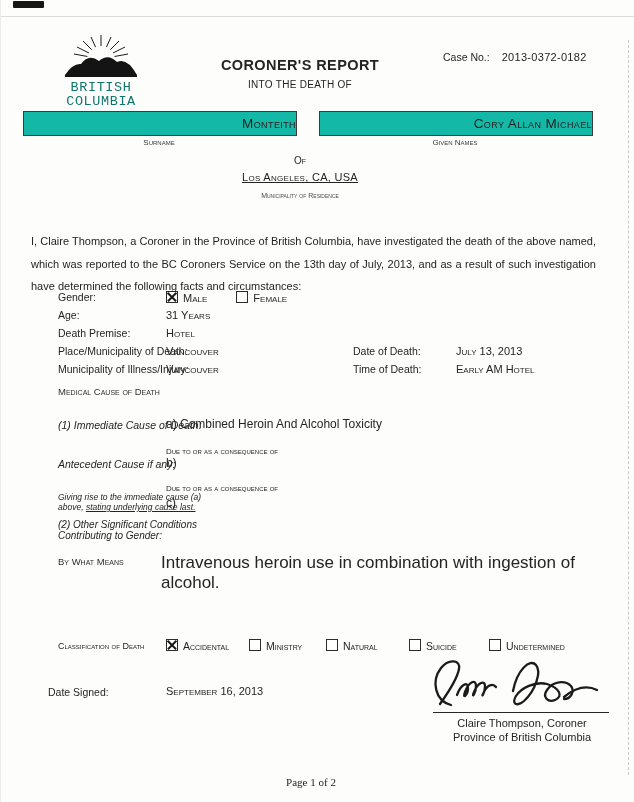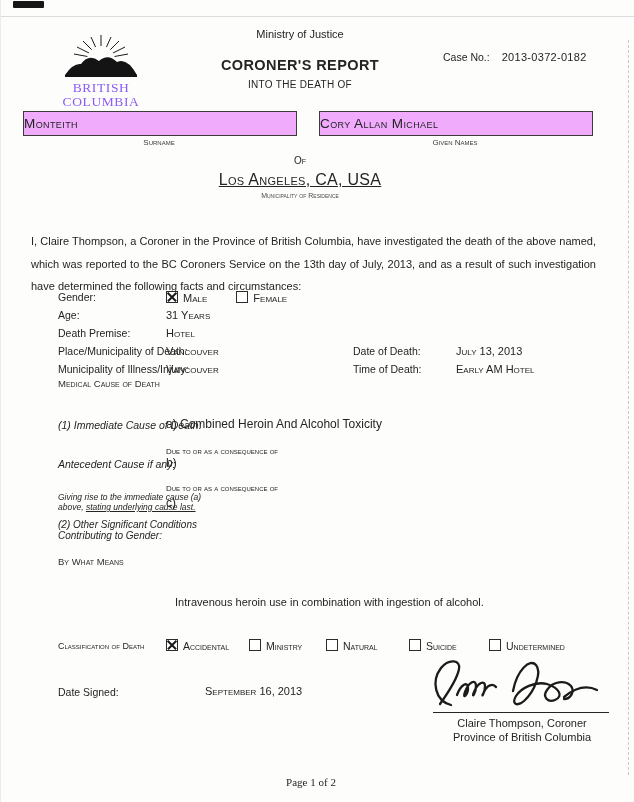--- a/index.html
+++ b/index.html
@@ -18,71 +18,71 @@
   .right-scan-line{top:40px;left:627px;height:735px;width:0;border-left:1px dashed #c9c9c9;}
   
   .center-col{left:0;width:598px;text-align:center;}
   .ministry{top:28px;font-size:11px;}
   .report-title{top:57px;font-size:14.5px;font-weight:bold;letter-spacing:.4px;}
   .report-sub{top:79px;font-size:10px;letter-spacing:.3px;}
   .case-row{top:51px;left:442px;font-size:10.5px;}
   .case-row .val{margin-left:12px;font-size:11px;letter-spacing:.3px;}
   
   .logo{top:33px;left:50px;width:100px;text-align:center;}
-  .logo .wordmark{font-family:Liberation Serif, serif;font-size:13.5px;line-height:13.5px;letter-spacing:.6px;color:#8b5cf6;}
+  .logo .wordmark{font-family:Liberation Mono, monospace;font-size:13.5px;line-height:13.5px;letter-spacing:.6px;color:#0f766e;}
   .logo .dashline{margin:3px auto 0;width:88px;border-bottom:1px dashed #666;}
   
-  .namebox{top:111px;height:23px;border:1.5px solid #3c3c3c;background:#f0abfc;
-    text-align:left;line-height:23px;font-size:13.5px;letter-spacing:.4px;}
+  .namebox{top:111px;height:23px;border:1.5px solid #3c3c3c;background:#14b8a6;
+    text-align:right;line-height:23px;font-size:13.5px;letter-spacing:.4px;}
   .box1{left:22px;width:272px;}
   .box2{left:318px;width:272px;}
   .boxlabel{top:138px;text-align:center;font-size:8px;color:#3a3a3a;}
   .boxlabel1{left:22px;width:272px;}
   .boxlabel2{left:318px;width:272px;}
   .of-label{top:155px;font-size:10px;}
-  .residence{top:171px;font-size:16px;text-decoration:underline;letter-spacing:.3px;}
+  .residence{top:171px;font-size:11px;text-decoration:underline;letter-spacing:.3px;}
   .residence-label{top:192px;font-size:7px;color:#4a4a4a;}
   
   .declaration{top:230px;left:30px;width:565px;font-size:11px;line-height:22.5px;text-align:justify;}
   
   .lbl{font-size:10.5px;}
   .val{font-size:11px;}
   .row-g{top:291px;} .row-a{top:309px;} .row-p{top:327px;} .row-d{top:345px;} .row-i{top:363px;}
   .c1l{left:57px;} .c1v{left:165px;} .c2l{left:352px;} .c2v{left:455px;}
   
   .cb{position:relative;display:inline-block;width:10px;height:10px;border:1.3px solid #2c2c2c;background:#fff;vertical-align:-1.5px;margin-right:5px;}
   .cb[data-checked="true"]::before,.cb[data-checked="true"]::after{
     content:"";position:absolute;left:-1px;top:4.2px;width:12px;height:1.5px;background:#1a1a1a;}
   .cb[data-checked="true"]::before{transform:rotate(45deg);}
   .cb[data-checked="true"]::after{transform:rotate(-45deg);}
   .gender-opt{margin-right:26px;margin-top:8px;}
   
   .sec-label{font-size:9.5px;color:#2e2e2e;}
-  .med-title{top:378px;left:57px;}
+  .med-title{top:386px;left:57px;}
   .imm-lbl{top:419px;left:57px;font-size:10.5px;}
   .imm-val{top:417px;left:165px;font-size:12px;}
   .due1{top:447px;left:165px;font-size:8px;}
   .ant-lbl{top:458px;left:57px;font-size:10.5px;}
   .ant-val{top:456px;left:165px;font-size:12px;}
   .due2{top:484px;left:165px;font-size:8px;}
   .gr1{top:492px;left:57px;font-size:8.5px;}
   .gr2{top:502px;left:57px;font-size:8.5px;}
   .gr-val{top:496px;left:165px;font-size:12px;}
   .u{text-decoration:underline;}
   .oc1{top:519px;left:57px;font-size:10px;}
   .oc2{top:530px;left:57px;font-size:10px;}
   .means-lbl{top:556px;left:57px;}
-  .means-val{top:553px;left:174px;font-size:11px;margin-top:43px;}
+  .means-val{top:553px;left:160px;font-size:17px;}
   
   .class-lbl{top:641px;left:57px;font-size:9px;}
   .class-opt{top:639px;font-size:10.5px;}
   .co0{left:165px;} .co1{left:248px;} .co2{left:325px;} .co3{left:408px;} .co4{left:488px;}
   
-  .date-lbl{top:686px;left:57px;font-size:10.5px;}
-  .date-val{top:685px;left:165px;font-size:11px;margin-left:39px;}
+  .date-lbl{top:686px;left:47px;font-size:10.5px;}
+  .date-val{top:685px;left:165px;font-size:11px;}
   .sig-svg{top:655px;left:426px;}
   .sig-line{top:712px;left:432px;width:176px;border-top:1.6px solid #262626;}
   .signer{left:426px;width:190px;text-align:center;font-size:11px;}
   .signer1{top:717px;} .signer2{top:731px;}
   
   .pageno{top:776px;left:0;width:620px;text-align:center;
     font-family:"Liberation Serif","DejaVu Serif",serif;font-size:11px;color:#1f1f1f;}
   .watermark{top:779px;left:0;width:214px;height:23px;line-height:23px;
     background:rgba(168,168,168,0.78);color:#f4f4f4;font-weight:bold;font-size:14.5px;
     padding-left:8px;box-sizing:border-box;letter-spacing:.3px;}
@@ -110,21 +110,20 @@
         <line x1="40" y1="26" x2="67" y2="21"></line>
       </g>
       <circle cx="40" cy="27" r="14" fill="#fdfdfc" stroke="none"></circle>
       <path d="M4,42 Q12,30 20,31 Q28,20 38,28 Q47,20 56,29 Q66,24 76,42 L76,44 L4,44 Z" fill="#141414"></path>
     </svg>
     <div class="wordmark">BRITISH</div>
     <div class="wordmark">COLUMBIA</div>
     <div class="dashline"></div>
   </div>
 
-  <div class="abs center-col ministry">Ministry of Justice</div>
   <div class="abs case-row">
     <span>Case No.:</span><span class="val">2013-0372-0182</span>
   </div>
   <div class="abs center-col report-title">CORONER'S REPORT</div>
   <div class="abs center-col report-sub">INTO THE DEATH OF</div>
 
   <div class="abs namebox box1 sc">Monteith</div>
   <div class="abs boxlabel boxlabel1 sc">Surname</div>
   <div class="abs namebox box2 sc">Cory Allan Michael</div>
   <div class="abs boxlabel boxlabel2 sc">Given Names</div>

